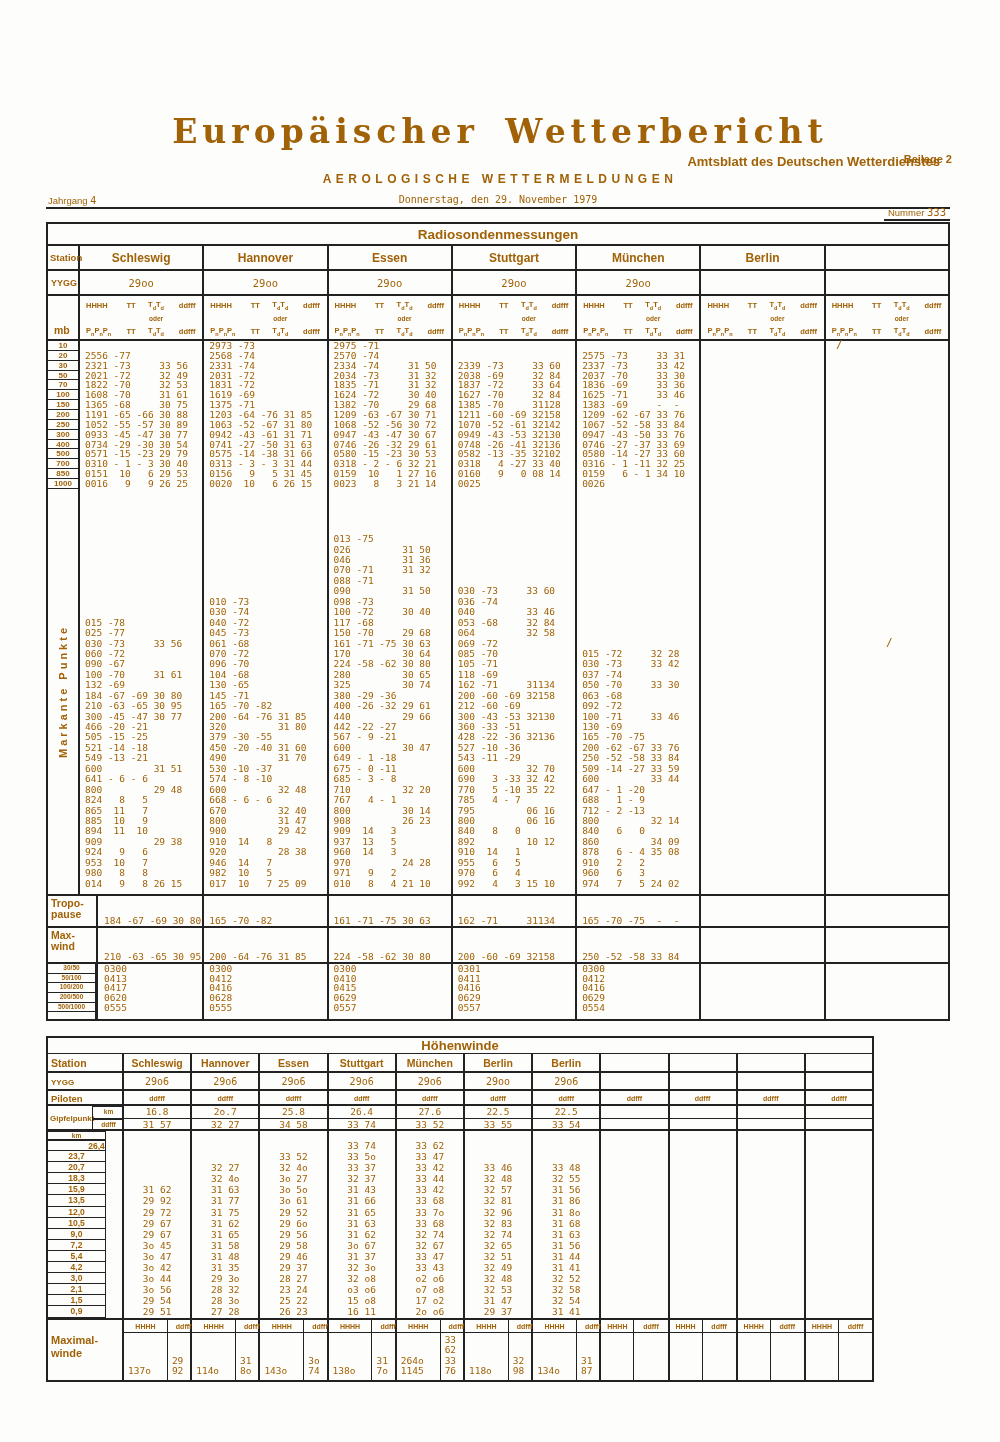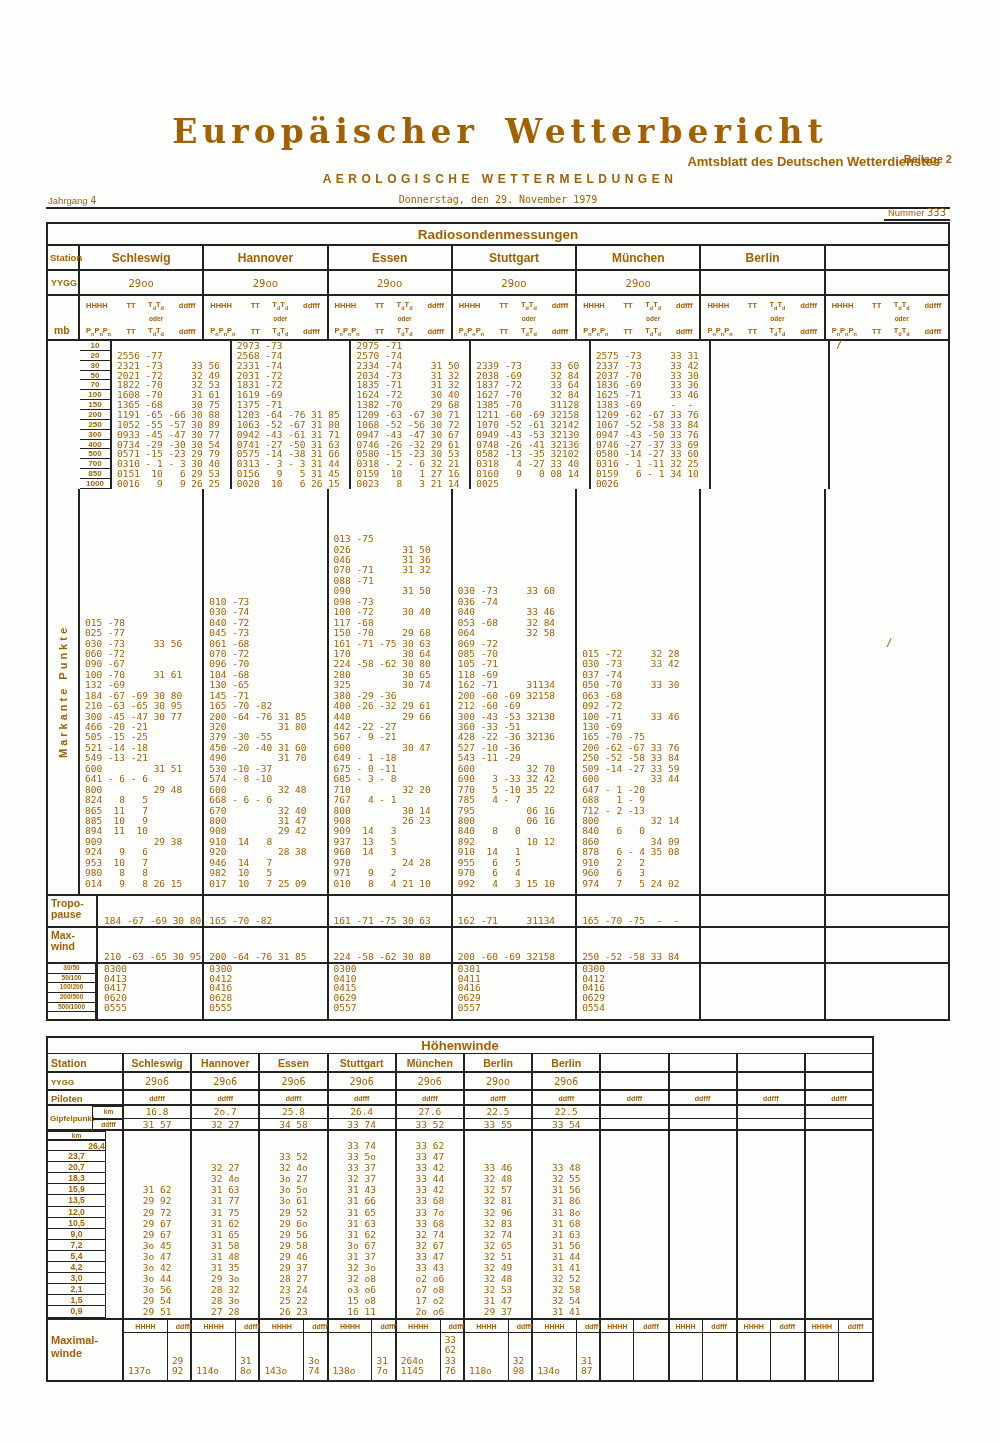--- a/index.html
+++ b/index.html
@@ -40,21 +40,21 @@
 
   .rs-sub{height:45px;border-bottom:2px solid #222;}
   .mblbl{font-weight:bold;font-size:10.5px;display:flex;align-items:flex-end;padding:0 0 3px 6px;}
   .subgrid{display:grid;grid-template-columns:42px 18px 32px 1fr;grid-auto-rows:13px;padding-top:3px;
            font-weight:bold;font-size:7.5px;align-items:center;}
   .subgrid .c0{padding-left:6px;}
   .subgrid .cc{text-align:center;}
   .subgrid .oder{font-size:6.5px;}
   .subgrid sub{font-size:5.5px;}
 
-  .rs-press{height:148px;margin-left:32px;}
+  .rs-press{height:148px;}
   .mb-box{height:9.866px;border-bottom:1.5px solid #222;box-sizing:border-box;
           font-weight:bold;font-size:8px;text-align:center;line-height:9px;}
   .pl{height:9.866px;line-height:9.866px;font-size:9.5px;padding-left:5px;}
 
   .rs-mark{height:405px;}
   .markcol{display:flex;align-items:center;justify-content:center;}
   .vert{writing-mode:vertical-rl;transform:rotate(180deg);font-weight:bold;font-size:11px;letter-spacing:3px;white-space:nowrap;}
   .dcol.bot{display:flex;flex-direction:column;justify-content:flex-end;padding-bottom:5px;}
   .ml{height:10.45px;line-height:10.45px;font-size:9.5px;padding-left:5px;flex:none;}
 

